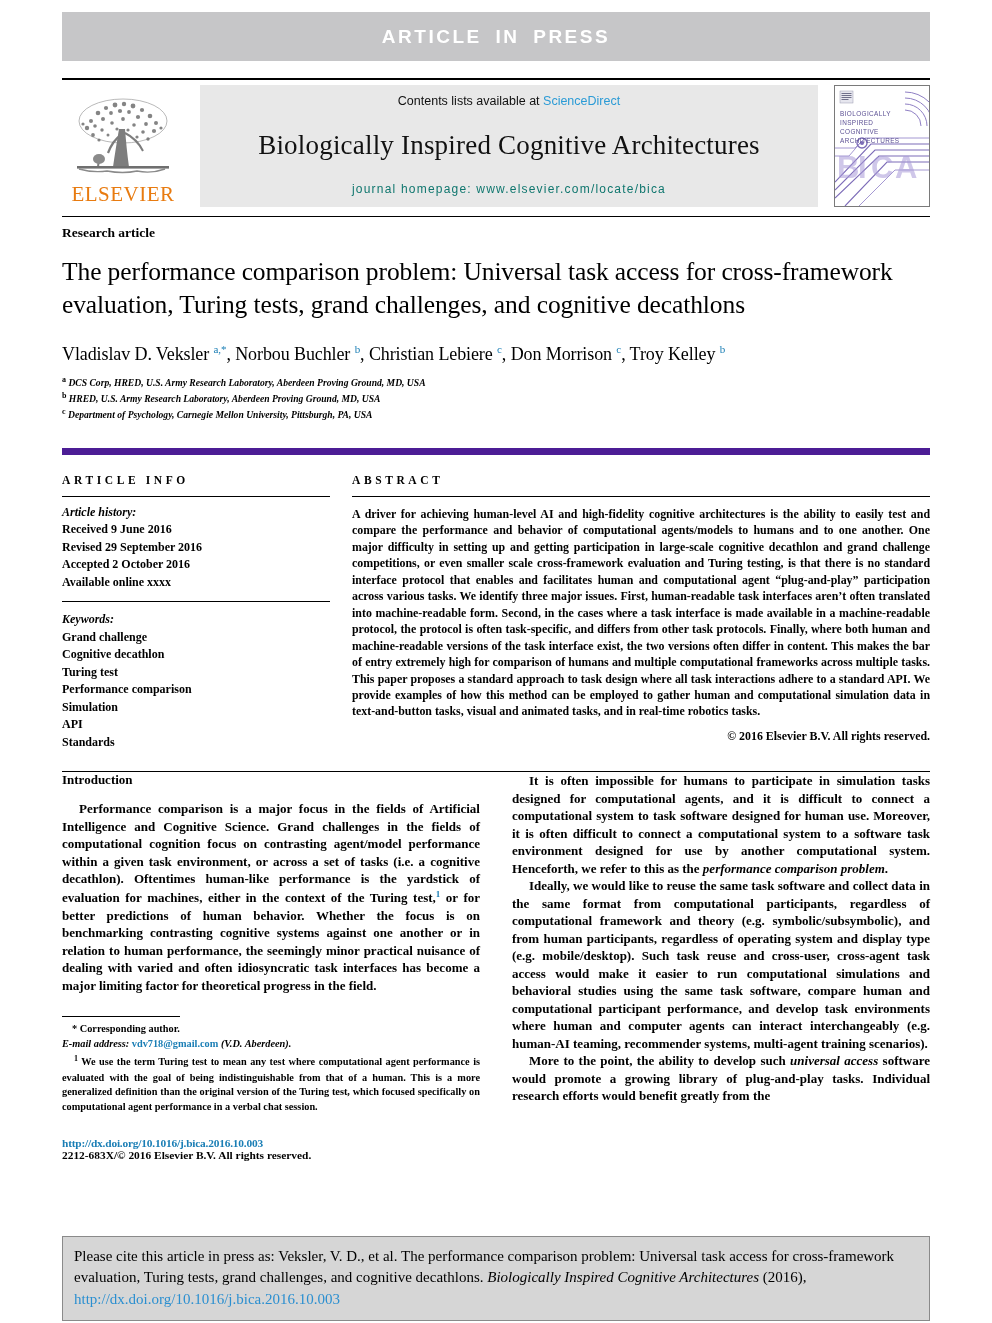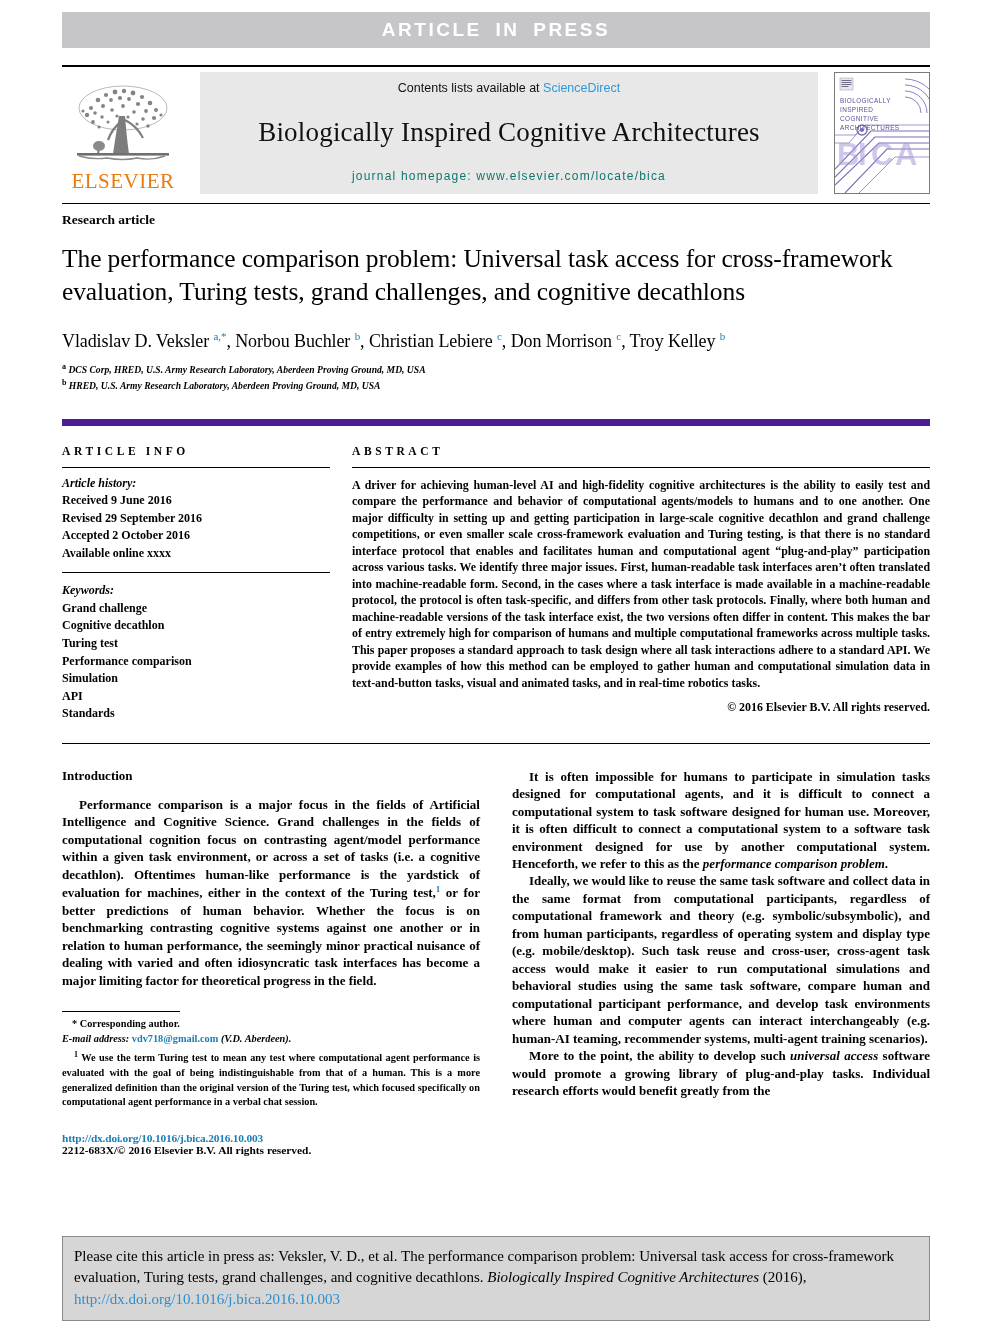--- a/index.html
+++ b/index.html
@@ -19,21 +19,21 @@
     position: relative;
     width: 992px;
     height: 1323px;
     box-sizing: border-box;
     padding: 0 62px;
   }
 
   
   .press-banner {
     margin: 12px 0 0 0;
-    height: 36px;
+    height: 49px;
     background: #c6c6c8;
     display: flex;
     align-items: center;
     justify-content: center;
   }
   .press-banner span {
     font-family: "Liberation Sans", sans-serif;
     font-weight: bold;
     font-size: 19px;
     letter-spacing: 2.5px;
@@ -186,21 +186,21 @@
     text-align: right;
     font-family: "Liberation Serif", serif;
     font-weight: bold;
     font-size: 11.9px;
   }
 
   
   .body-wrap {
     margin-top: 20px;
     border-top: 1px solid #000;
-    padding-top: 24px;
+    padding-top: 0;
     display: flex;
     position: relative;
   }
   .col-left, .col-right {
     width: 418px;
     flex: 0 0 418px;
   }
   .col-right { margin-left: 32px; }
   .sec-heading {
     font-family: "Liberation Serif", serif;
@@ -393,20 +393,21 @@
   <div class="divider-thin"></div>
 
   <div class="article-type">Research article</div>
   <div class="article-title">The performance comparison problem: Universal task access for cross-framework evaluation, Turing tests, grand challenges, and cognitive decathlons</div>
 
   <div class="authors">Vladislav D. Veksler <sup>a,*</sup>, Norbou Buchler <sup>b</sup>, Christian Lebiere <sup>c</sup>, Don Morrison <sup>c</sup>, Troy Kelley <sup>b</sup></div>
 
   <div class="affiliations">
       <div><sup>a</sup> DCS Corp, HRED, U.S. Army Research Laboratory, Aberdeen Proving Ground, MD, USA</div>
       <div><sup>b</sup> HRED, U.S. Army Research Laboratory, Aberdeen Proving Ground, MD, USA</div>
+      <div><sup>c</sup> Department of Psychology, Carnegie Mellon University, Pittsburgh, PA, USA</div>
     </div>
 
   <div class="info-abstract">
 
     <div class="col-info">
       <div class="sec-label">ARTICLE INFO</div>
       <div class="rule-dark"></div>
       <div class="info-block">
         <div class="hdr">Article history:</div>
         <div>Received 9 June 2016</div>

